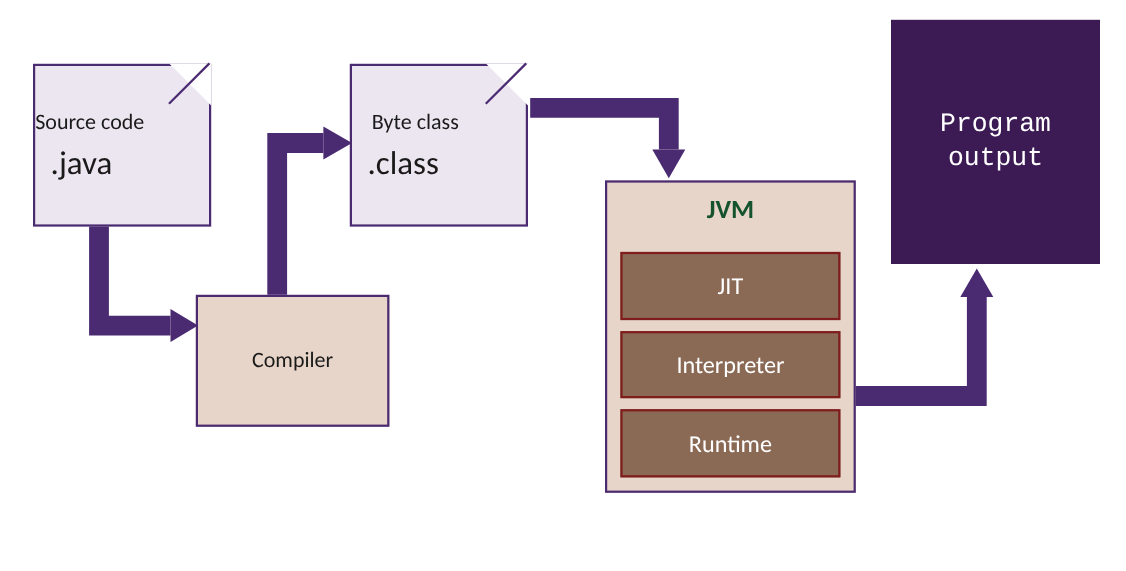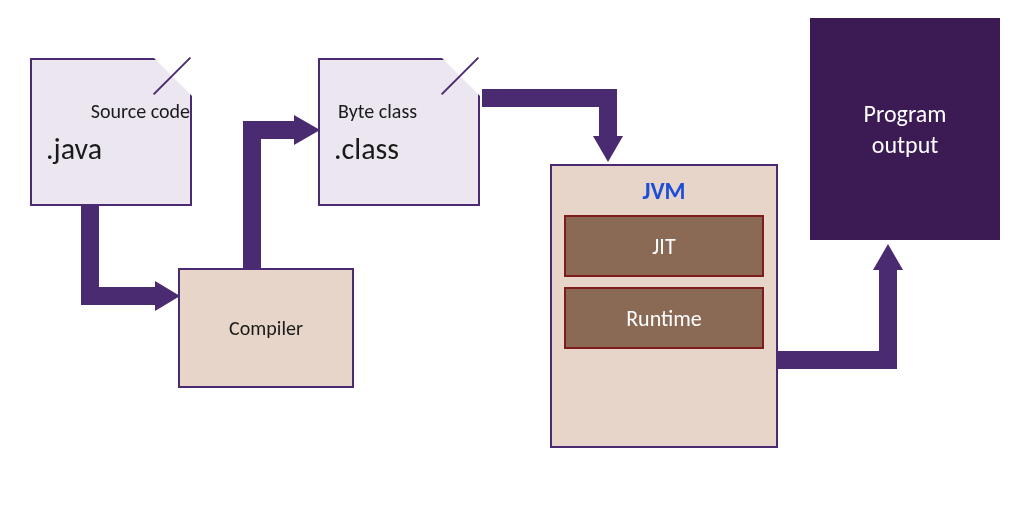--- a/index.html
+++ b/index.html
@@ -13,21 +13,21 @@
     overflow: hidden;
   }
   .file-shape {
     position: absolute;
     background: #ece6f1;
     border: 2px solid #4a2a71;
     box-sizing: border-box;
     display: flex;
     flex-direction: column;
     justify-content: center;
-    align-items: flex-end;
+    align-items: flex-start;
     text-align: center;
   }
   .file-shape .corner {
     position: absolute;
     top: -2px;
     right: -2px;
     width: 0;
     height: 0;
     border-style: solid;
     border-width: 0 38px 38px 0;
@@ -79,22 +79,22 @@
     border: 2px solid #4a2a71;
     box-sizing: border-box;
     display: flex;
     flex-direction: column;
     align-items: center;
     padding: 10px 12px 12px 12px;
   }
   .jvm-title {
     font-size: 24px;
     font-weight: bold;
-    color: #1d4ed8;
-    margin-bottom: 10px;
+    color: #14532d;
+    margin-bottom: 24px;
   }
   .jvm-box {
     width: 200px;
     height: 62px;
     background: #8a6a55;
     border: 2px solid #7f1d1d;
     box-sizing: border-box;
     color: #ffffff;
     font-size: 22px;
     display: flex;
@@ -107,20 +107,21 @@
     position: absolute;
     background: #3c1a54;
     color: #ffffff;
     display: flex;
     flex-direction: column;
     align-items: center;
     justify-content: center;
     font-size: 24px;
     text-align: center;
     line-height: 1.3;
+    font-family: Liberation Mono, monospace;
   }
   svg.arrow {
     position: absolute;
     overflow: visible;
   }
 </style>
 </head>
 <body>
 
 <div class="file-shape" style="left:30px; top:58px; width:162px; height:148px;">
@@ -137,20 +138,21 @@
 <div class="file-shape" style="left:318px; top:58px; width:162px; height:148px;">
   <div class="corner"></div>
   <div class="corner-line"></div>
   <div class="small-text" style="align-self:flex-start; margin-left:18px;">Byte class</div>
   <div class="big-text" style="align-self:flex-start; margin-left:14px;">.class</div>
 </div>
 
 <div class="jvm-container" style="left:550px; top:164px; width:228px; height:284px;">
   <div class="jvm-title">JVM</div>
   <div class="jvm-box">JIT</div>
+  <div class="jvm-box">Interpreter</div>
   <div class="jvm-box">Runtime</div>
 </div>
 
 <div class="output-box" style="left:810px; top:18px; width:190px; height:222px;">
   <span>Program</span>
   <span>output</span>
 </div>
 
 <svg class="arrow" style="left:70px; top:206px; width:120px; height:130px;">
   <path d="M20 0 L20 90 L85 90" stroke="#4a2a71" stroke-width="18" fill="none"></path>

